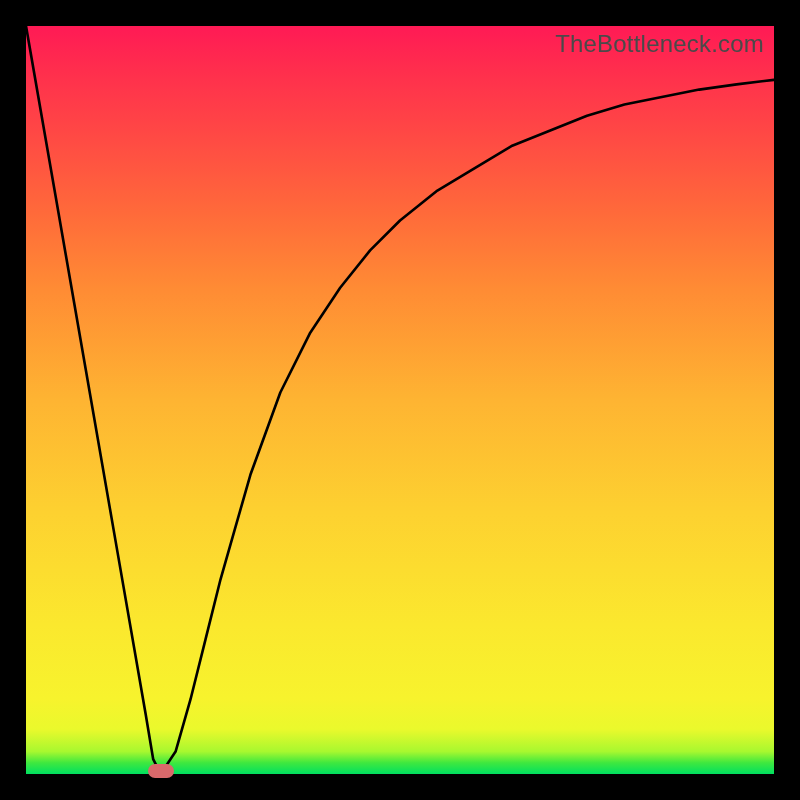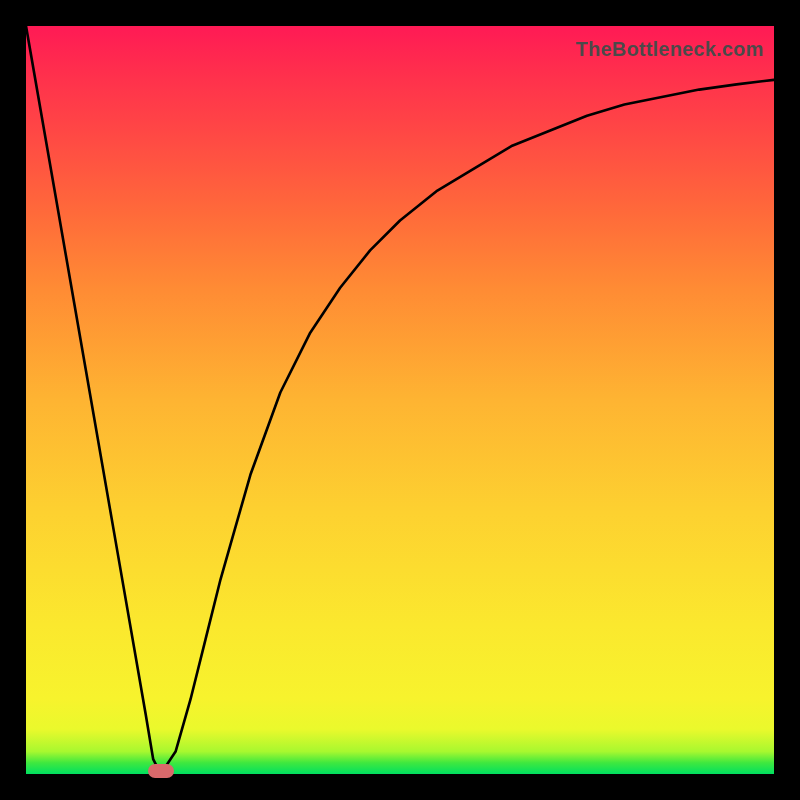--- a/index.html
+++ b/index.html
@@ -36,25 +36,25 @@
       #feb432 50%,
       #ff8b34 65%,
       #ff6a3a 75%,
       #ff4a44 85%,
       #ff2b4e 95%,
       #ff1a55 100%
     );
   }
   .watermark {
     position: absolute;
-    top: 12px;
+    top: 4px;
     right: 10px;
     font-family: Arial, Helvetica, sans-serif;
-    font-size: 20px;
-    font-weight: 700;
+    font-size: 24px;
+    font-weight: 400;
     color: #4a4a4a;
     letter-spacing: 0.2px;
     user-select: none;
   }
   svg.curve {
     position: absolute;
     left: 0;
     top: 0;
     width: 748px;
     height: 748px;

